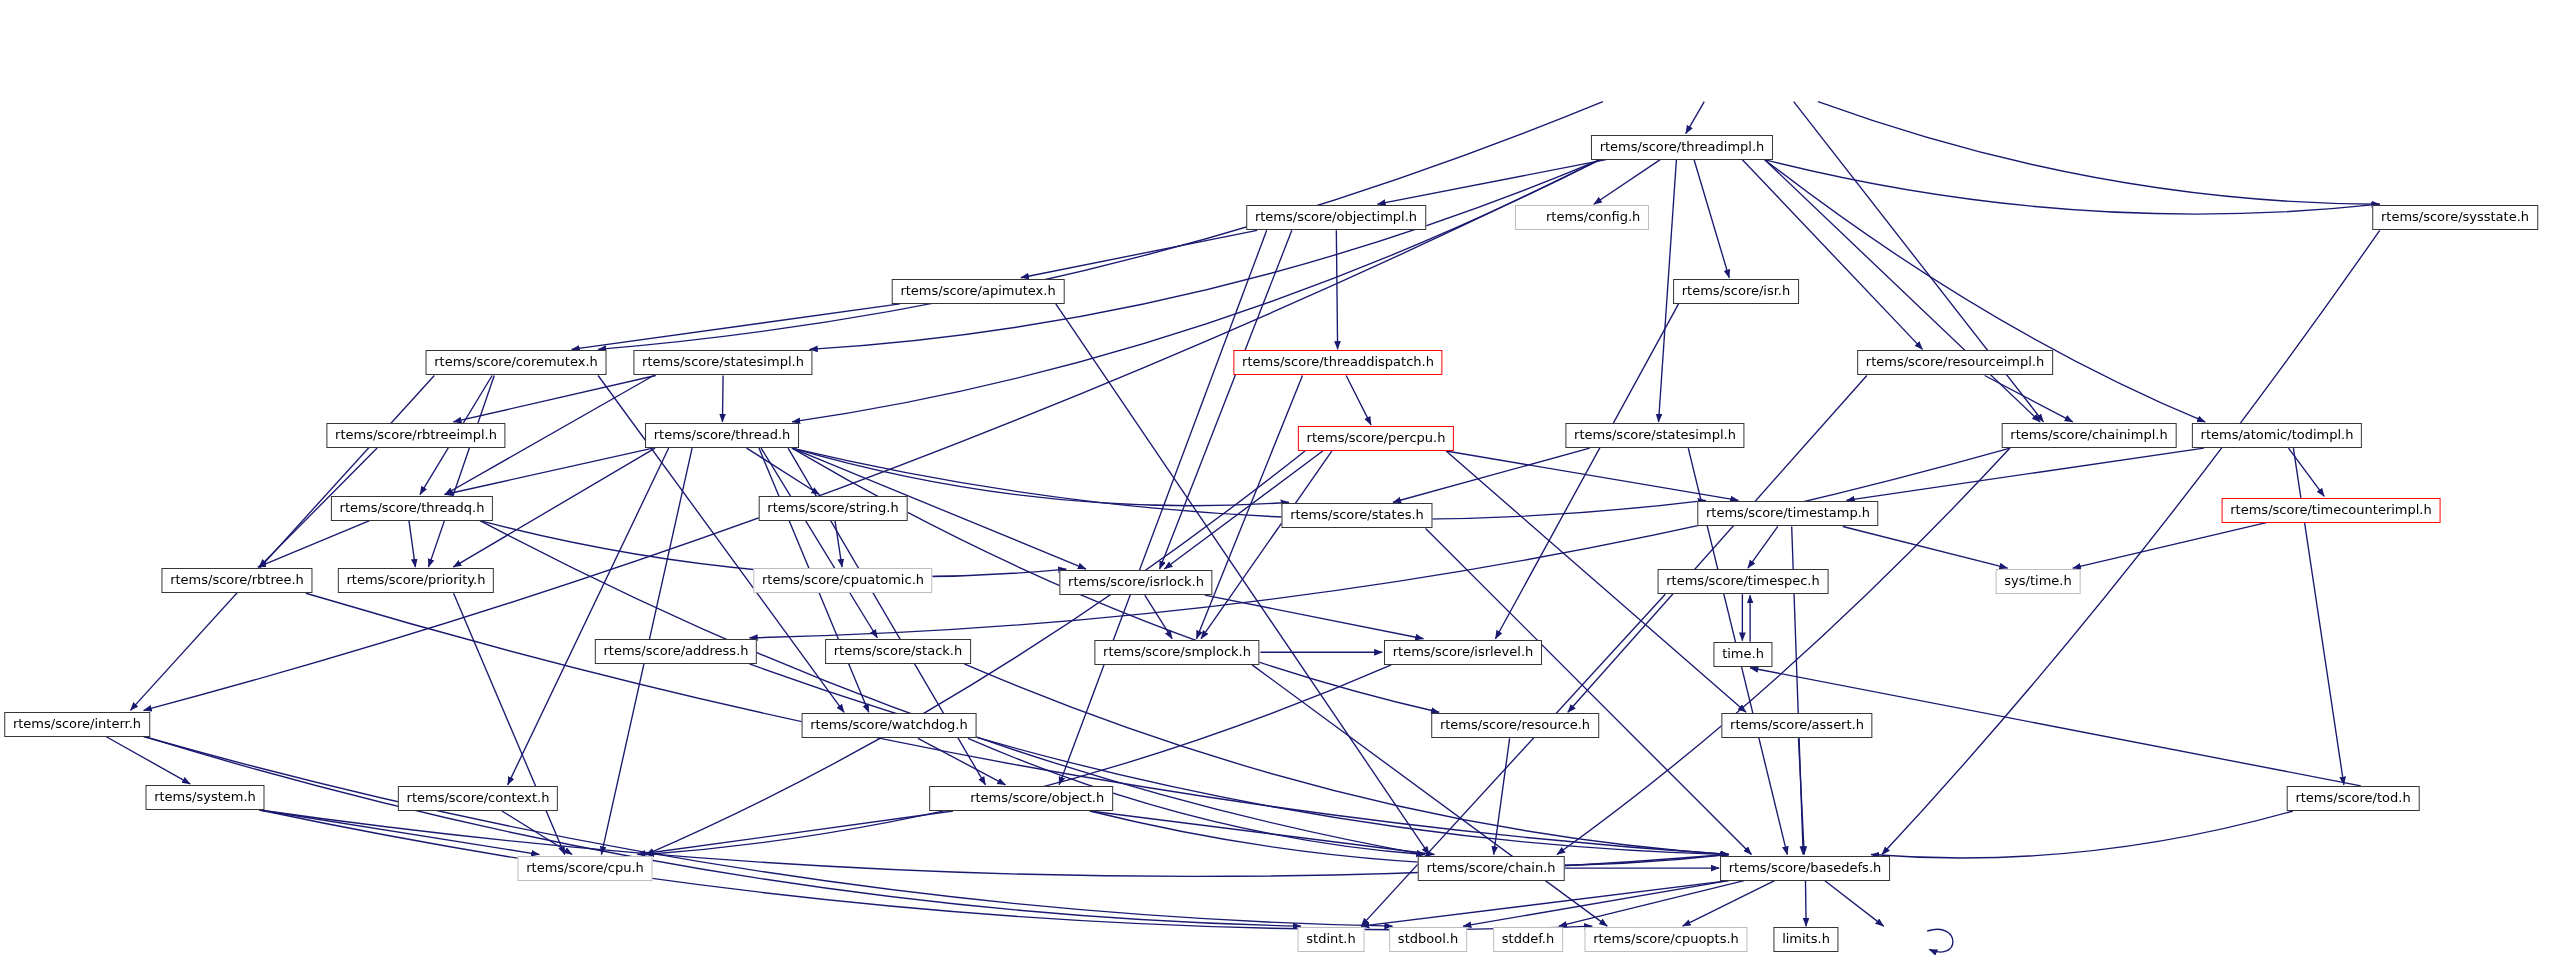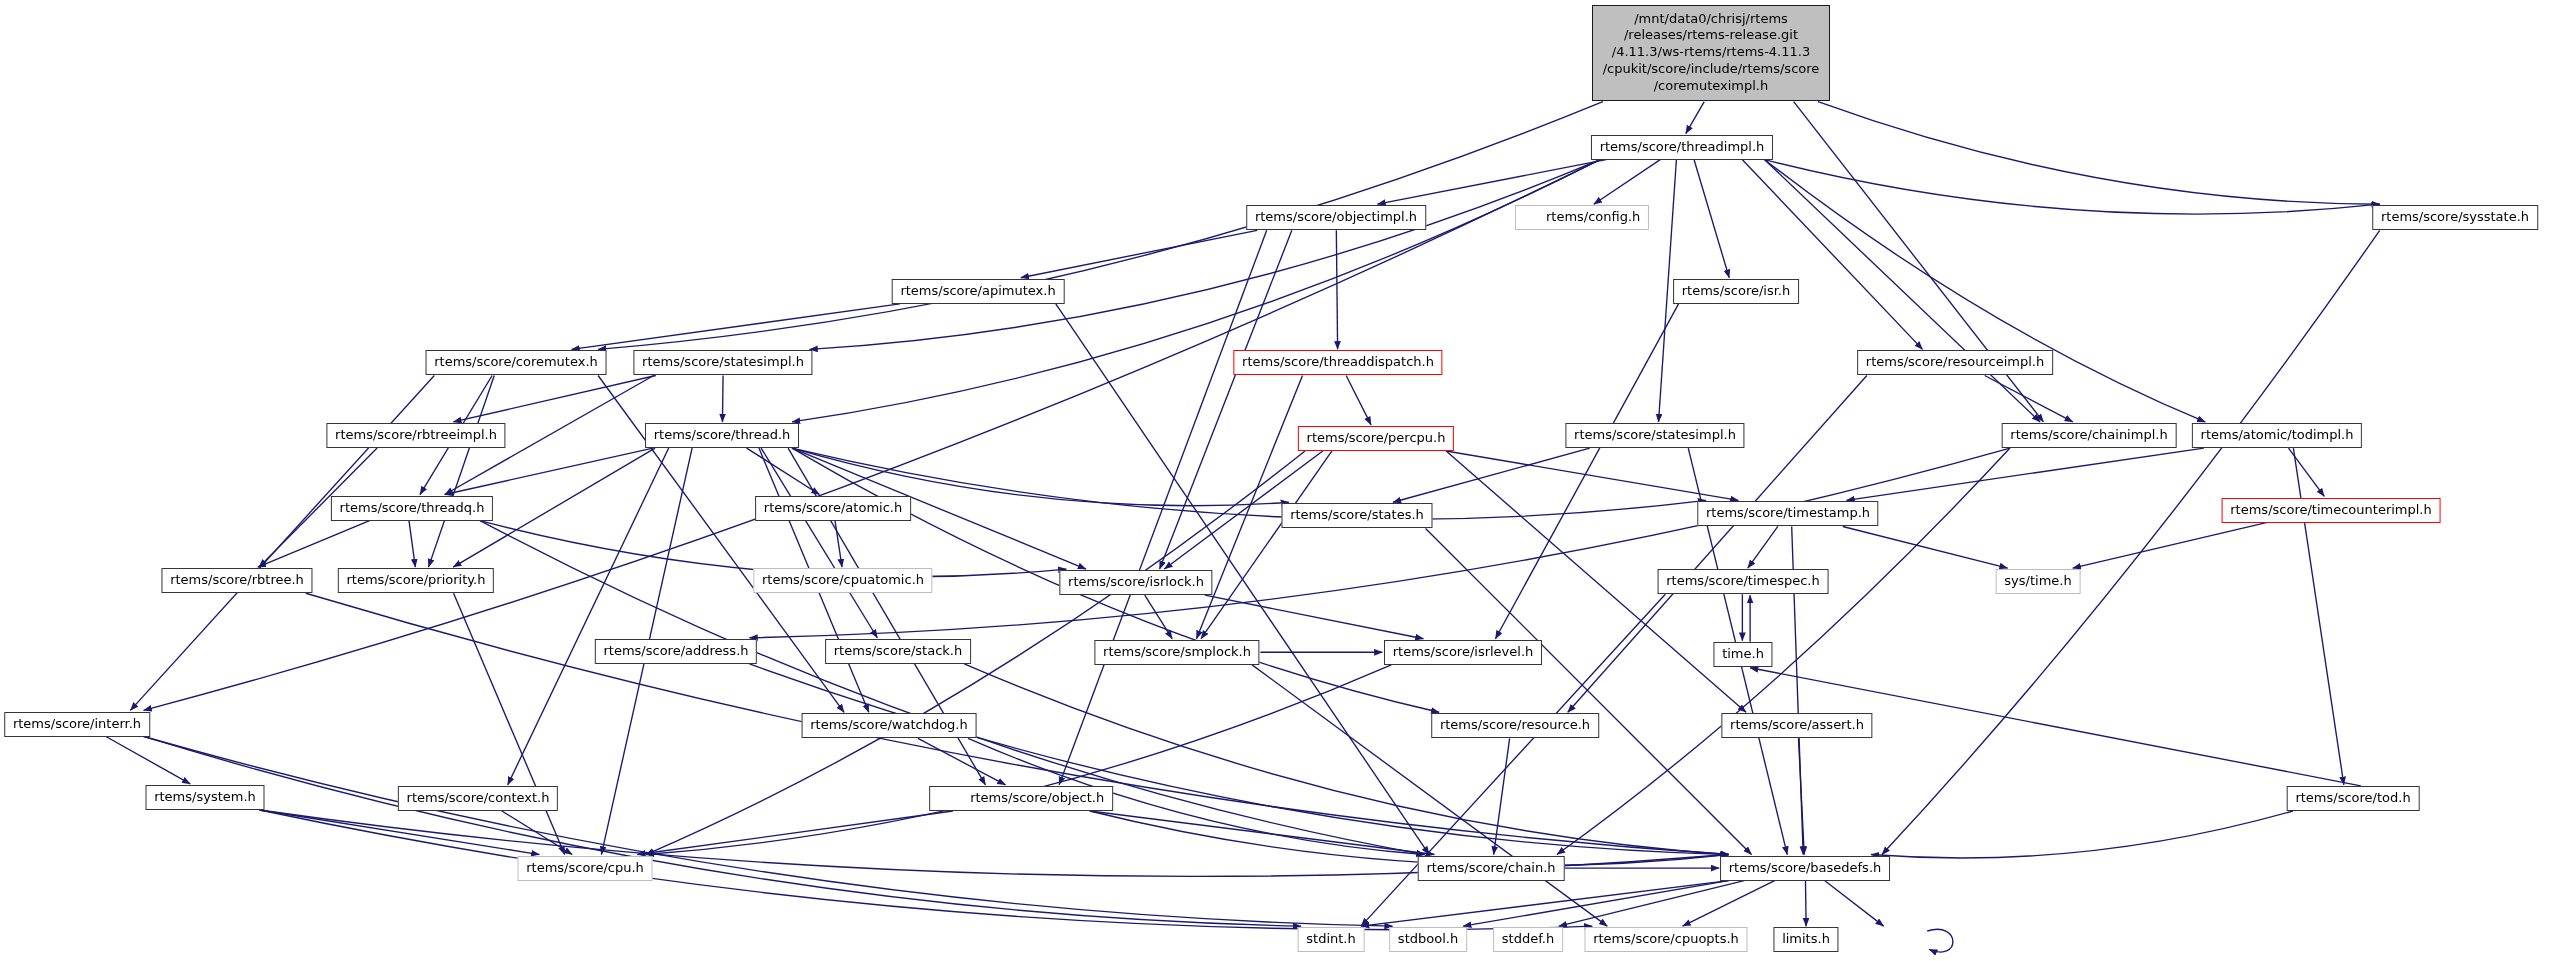--- a/index.html
+++ b/index.html
@@ -146,45 +146,38 @@
         <path fill="none" stroke="#191970" stroke-width="1.4" marker-end="url(#arrow)" d="M 1785.8 910 L 1406.05 957"></path>
         <path fill="none" stroke="#191970" stroke-width="1.4" marker-end="url(#arrow)" d="M 1785.8 910 L 1511.45 957"></path>
         <path fill="none" stroke="#191970" stroke-width="1.4" marker-end="url(#arrow)" d="M 1801.86 910 L 1610.4 957"></path>
         <path fill="none" stroke="#191970" stroke-width="1.4" marker-end="url(#arrow)" d="M 1833.32 910 L 1738.28 957"></path>
         <path fill="none" stroke="#191970" stroke-width="1.4" marker-end="url(#arrow)" d="M 1865.22 910 L 1865.88 957"></path>
         <path fill="none" stroke="#191970" stroke-width="1.4" marker-end="url(#arrow)" d="M 1885.24 910 L 1945.96 957"></path>
         <path fill="none" stroke="#191970" stroke-width="1.4" marker-end="url(#arrow)" d="M 1991 962 C 2026 951, 2026 995, 1993 981"></path>
       </g>
   </svg>
 
-<div class="node root" style="left: 1711px; top: 4.8px;">
-      <span class="rline">/mnt/data0/chrisj/rtems</span>
-      <span class="rline">/releases/rtems-release.git</span>
-      <span class="rline">/4.11.3/ws-rtems/rtems-4.11.3</span>
-      <span class="rline">/cpukit/score/include/rtems/score</span>
-      <span class="rline">/coremuteximpl.h</span>
-    </div>
     <div class="node" style="left: 1682px; top: 135px;">rtems/score/threadimpl.h</div>
     <div class="node" style="left: 2455px; top: 205px;">rtems/score/sysstate.h</div>
     <div class="node" style="left: 1336px; top: 205px;">rtems/score/objectimpl.h</div>
     <div class="node ext" style="left: 1582px; top: 205px; padding-left: 30px;">rtems/config.h</div>
     <div class="node" style="left: 978px; top: 279px;">rtems/score/apimutex.h</div>
     <div class="node" style="left: 1736px; top: 279px;">rtems/score/isr.h</div>
     <div class="node" style="left: 516px; top: 350px;">rtems/score/coremutex.h</div>
     <div class="node" style="left: 723px; top: 350px;">rtems/score/statesimpl.h</div>
     <div class="node red" style="left: 1338px; top: 350px;">rtems/score/threaddispatch.h</div>
     <div class="node" style="left: 1955px; top: 350px;">rtems/score/resourceimpl.h</div>
     <div class="node" style="left: 416px; top: 423px;">rtems/score/rbtreeimpl.h</div>
     <div class="node" style="left: 722px; top: 423px;">rtems/score/thread.h</div>
     <div class="node red" style="left: 1376px; top: 426px;">rtems/score/percpu.h</div>
     <div class="node" style="left: 1655px; top: 423px;">rtems/score/statesimpl.h</div>
     <div class="node" style="left: 2089px; top: 423px;">rtems/score/chainimpl.h</div>
     <div class="node" style="left: 2277px; top: 423px;">rtems/atomic/todimpl.h</div>
     <div class="node" style="left: 412px; top: 496px;">rtems/score/threadq.h</div>
-    <div class="node" style="left: 833px; top: 496px;">rtems/score/atomic.h</div>
+    <div class="node" style="left: 833px; top: 496px;">rtems/score/string.h</div>
     <div class="node" style="left: 1357px; top: 503px;">rtems/score/states.h</div>
     <div class="node" style="left: 1788px; top: 501px;">rtems/score/timestamp.h</div>
     <div class="node red" style="left: 2331px; top: 498px;">rtems/score/timecounterimpl.h</div>
     <div class="node" style="left: 237px; top: 568px;">rtems/score/rbtree.h</div>
     <div class="node" style="left: 416px; top: 568px;">rtems/score/priority.h</div>
     <div class="node ext" style="left: 843px; top: 568px;">rtems/score/cpuatomic.h</div>
     <div class="node" style="left: 1136px; top: 570px;">rtems/score/isrlock.h</div>
     <div class="node" style="left: 1743px; top: 569px;">rtems/score/timespec.h</div>
     <div class="node ext" style="left: 2038px; top: 569px;">sys/time.h</div>
     <div class="node" style="left: 676px; top: 639px;">rtems/score/address.h</div>

